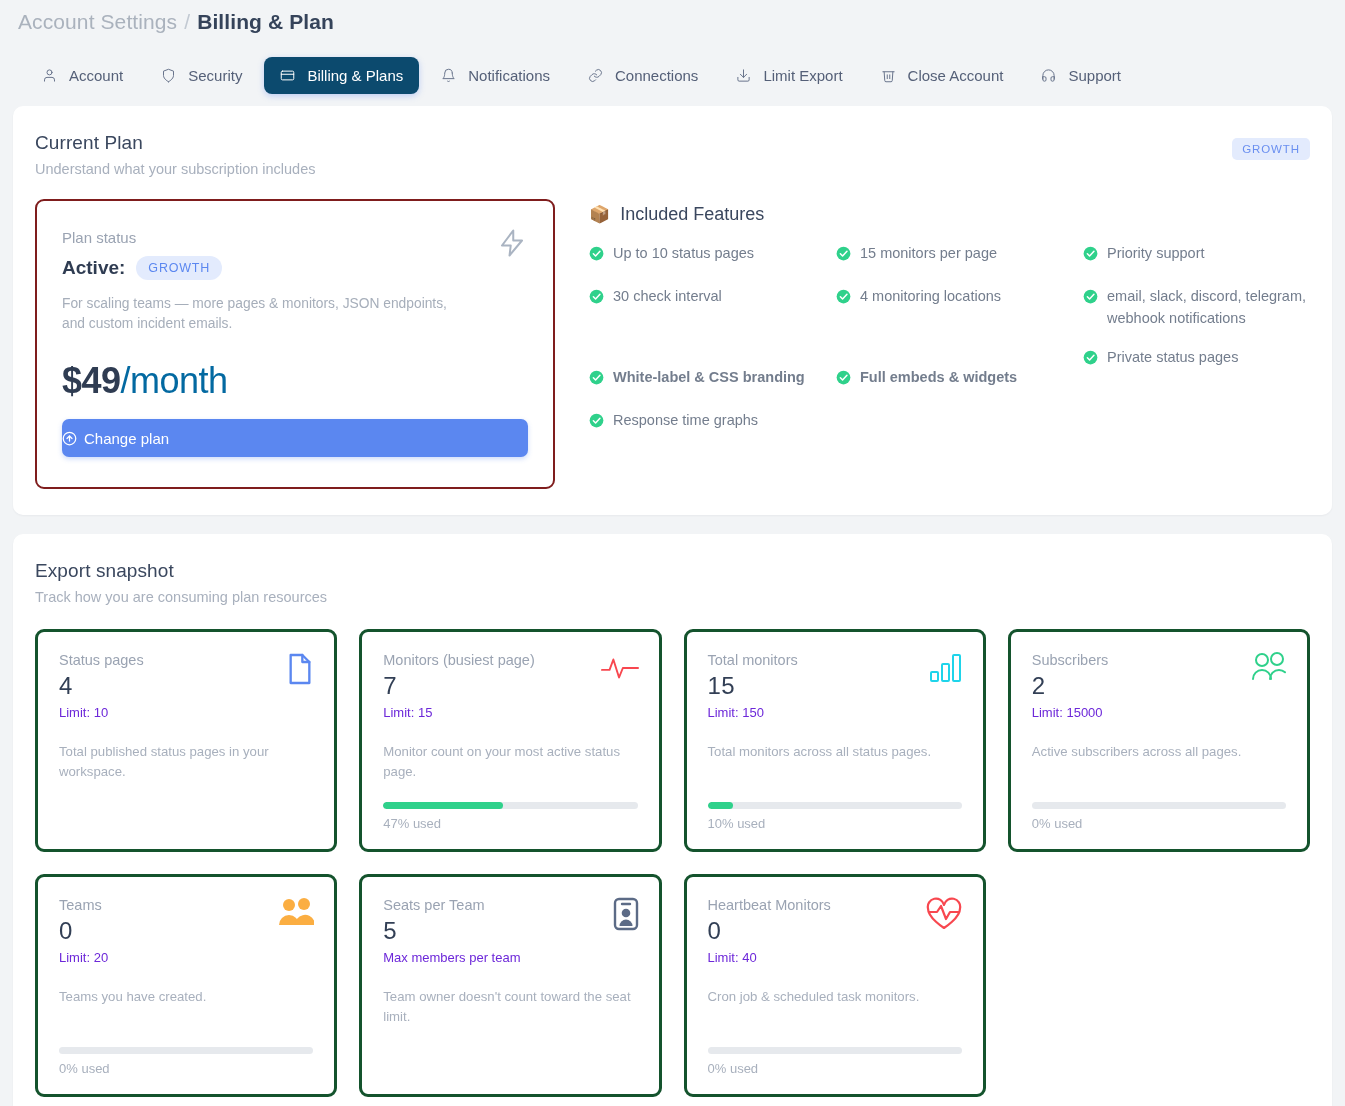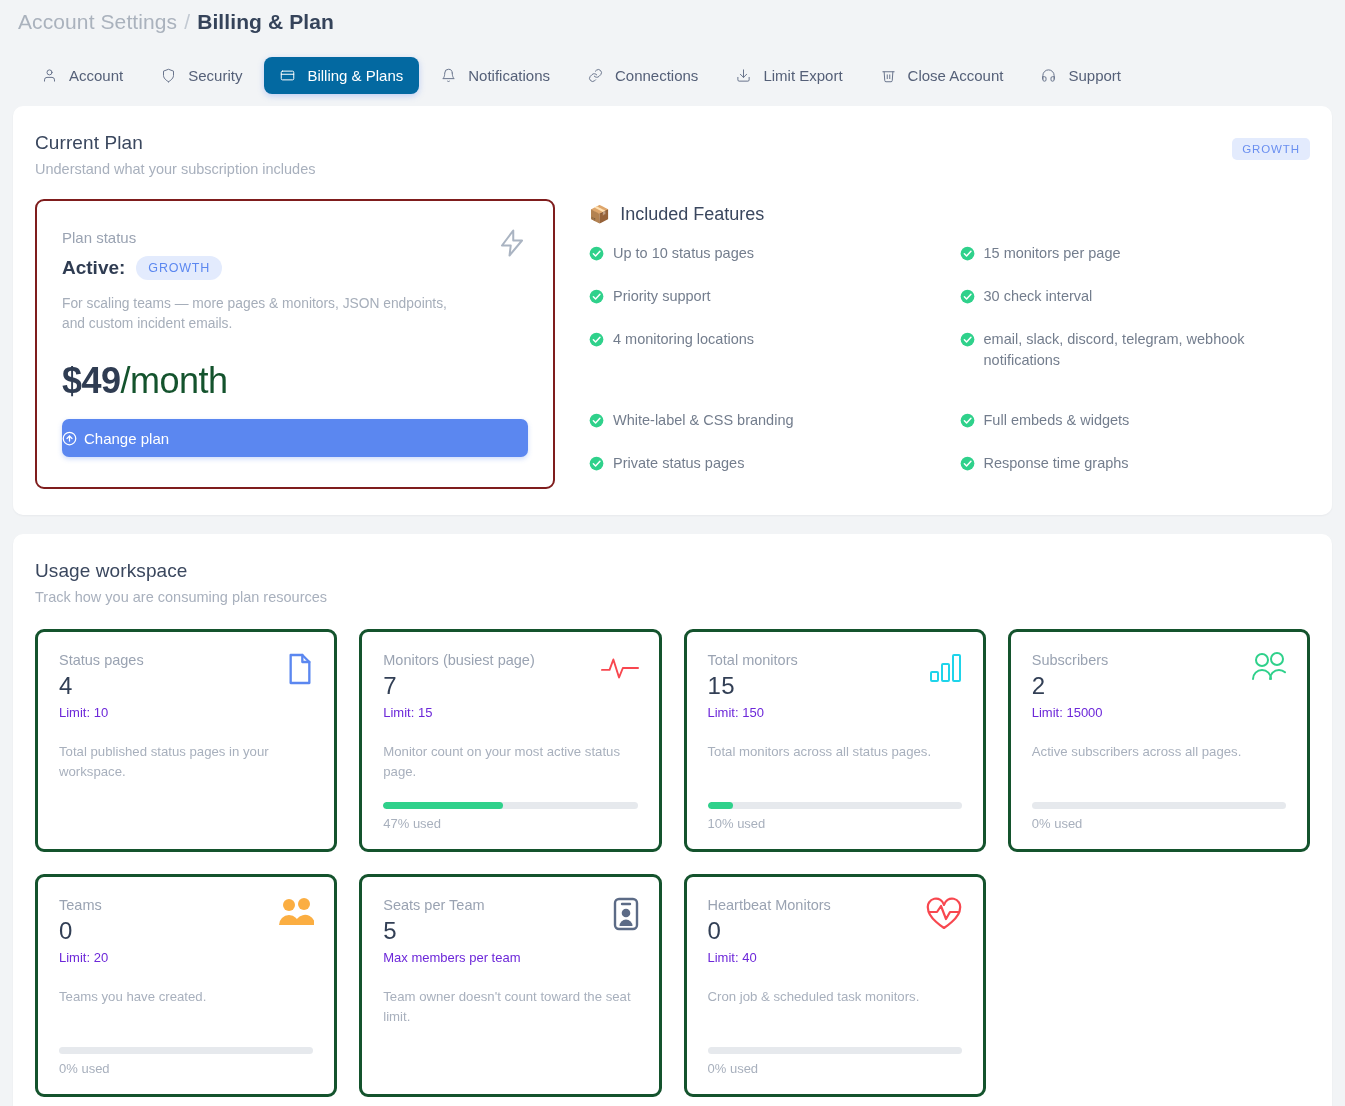--- a/index.html
+++ b/index.html
@@ -40,21 +40,21 @@
     gap: 12px;
     padding: 10px 16px;
     border-radius: 8px;
     font-size: 15px;
     color: #556078;
     cursor: pointer;
     white-space: nowrap;
   }
   .tab .ico { display: flex; align-items: center; }
   .tab.active {
-    background: #0369a1;
+    background: #0c4a6e;
     color: #ffffff;
     box-shadow: 0 2px 6px rgba(91,135,240,.35);
     text-align: center;
   }
   .tab.active svg { stroke: #ffffff; }
   .tab svg { stroke: #69748c; fill: none; stroke-width: 1.6; }
 
   
   .panel {
     background: #ffffff;
@@ -130,21 +130,21 @@
     max-width: 400px;
   }
   .plan-price {
     margin-top: 26px;
     font-size: 36px;
     color: #2f3c52;
     font-weight: 700;
     letter-spacing: -.5px;
   }
   .plan-price .per {
-    color: #14532d;
+    color: #0369a1;
     font-weight: 400;
   }
   .bolt {
     position: absolute;
     top: 25px;
     right: 26px;
   }
   .change-btn {
     margin-top: 17px;
     width: 100%;
@@ -168,34 +168,34 @@
   .features-head {
     display: flex;
     align-items: center;
     gap: 10px;
     font-size: 18px;
     color: #3a475e;
     margin-bottom: 18px;
   }
   .features-grid {
     display: grid;
-    grid-template-columns: 1fr 1fr;
+    grid-template-columns: 1fr 1fr 1fr;
     column-gap: 20px;
     row-gap: 18px;
   }
   .feat {
     display: flex;
     align-items: flex-start;
     gap: 9px;
     font-size: 14.5px;
     color: #737d8d;
     line-height: 1.5;
   }
   .feat .chk { flex: 0 0 15px; margin-top: 3px; }
-  .feat.span-gap { margin-top: 20px; }
+  .feat.span-gap { margin-top: 20px; font-weight: bold; }
 
   
   .usage-grid {
     display: grid;
     grid-template-columns: repeat(4, 1fr);
     gap: 22px;
     margin-top: 24px;
   }
   .stat {
     border: 3px solid #14532d;
@@ -424,21 +424,21 @@
               <span>Response time graphs</span>
             </div>
           </div>
       </div>
     </div>
   </div>
 </section>
 
 <section class="panel" style="margin-top:19px;">
   <div class="panel-pad">
-    <div class="panel-title">Usage workspace</div>
+    <div class="panel-title">Export snapshot</div>
     <div class="panel-sub">Track how you are consuming plan resources</div>
     <div class="usage-grid" id="usage-grid">
         <div class="stat">
           <span class="stat-icon"><svg width="28" height="34" viewBox="0 0 24 28" fill="none" stroke="#5b87f0" stroke-width="2" stroke-linecap="round" stroke-linejoin="round">
               <path d="M4 2h10l6 6v18H4z"></path>
               <path d="M14 2v6h6"></path>
             </svg></span>
           <div class="stat-label">Status pages</div>
           <div class="stat-value">4</div>
           <div class="stat-limit">Limit: 10</div>

